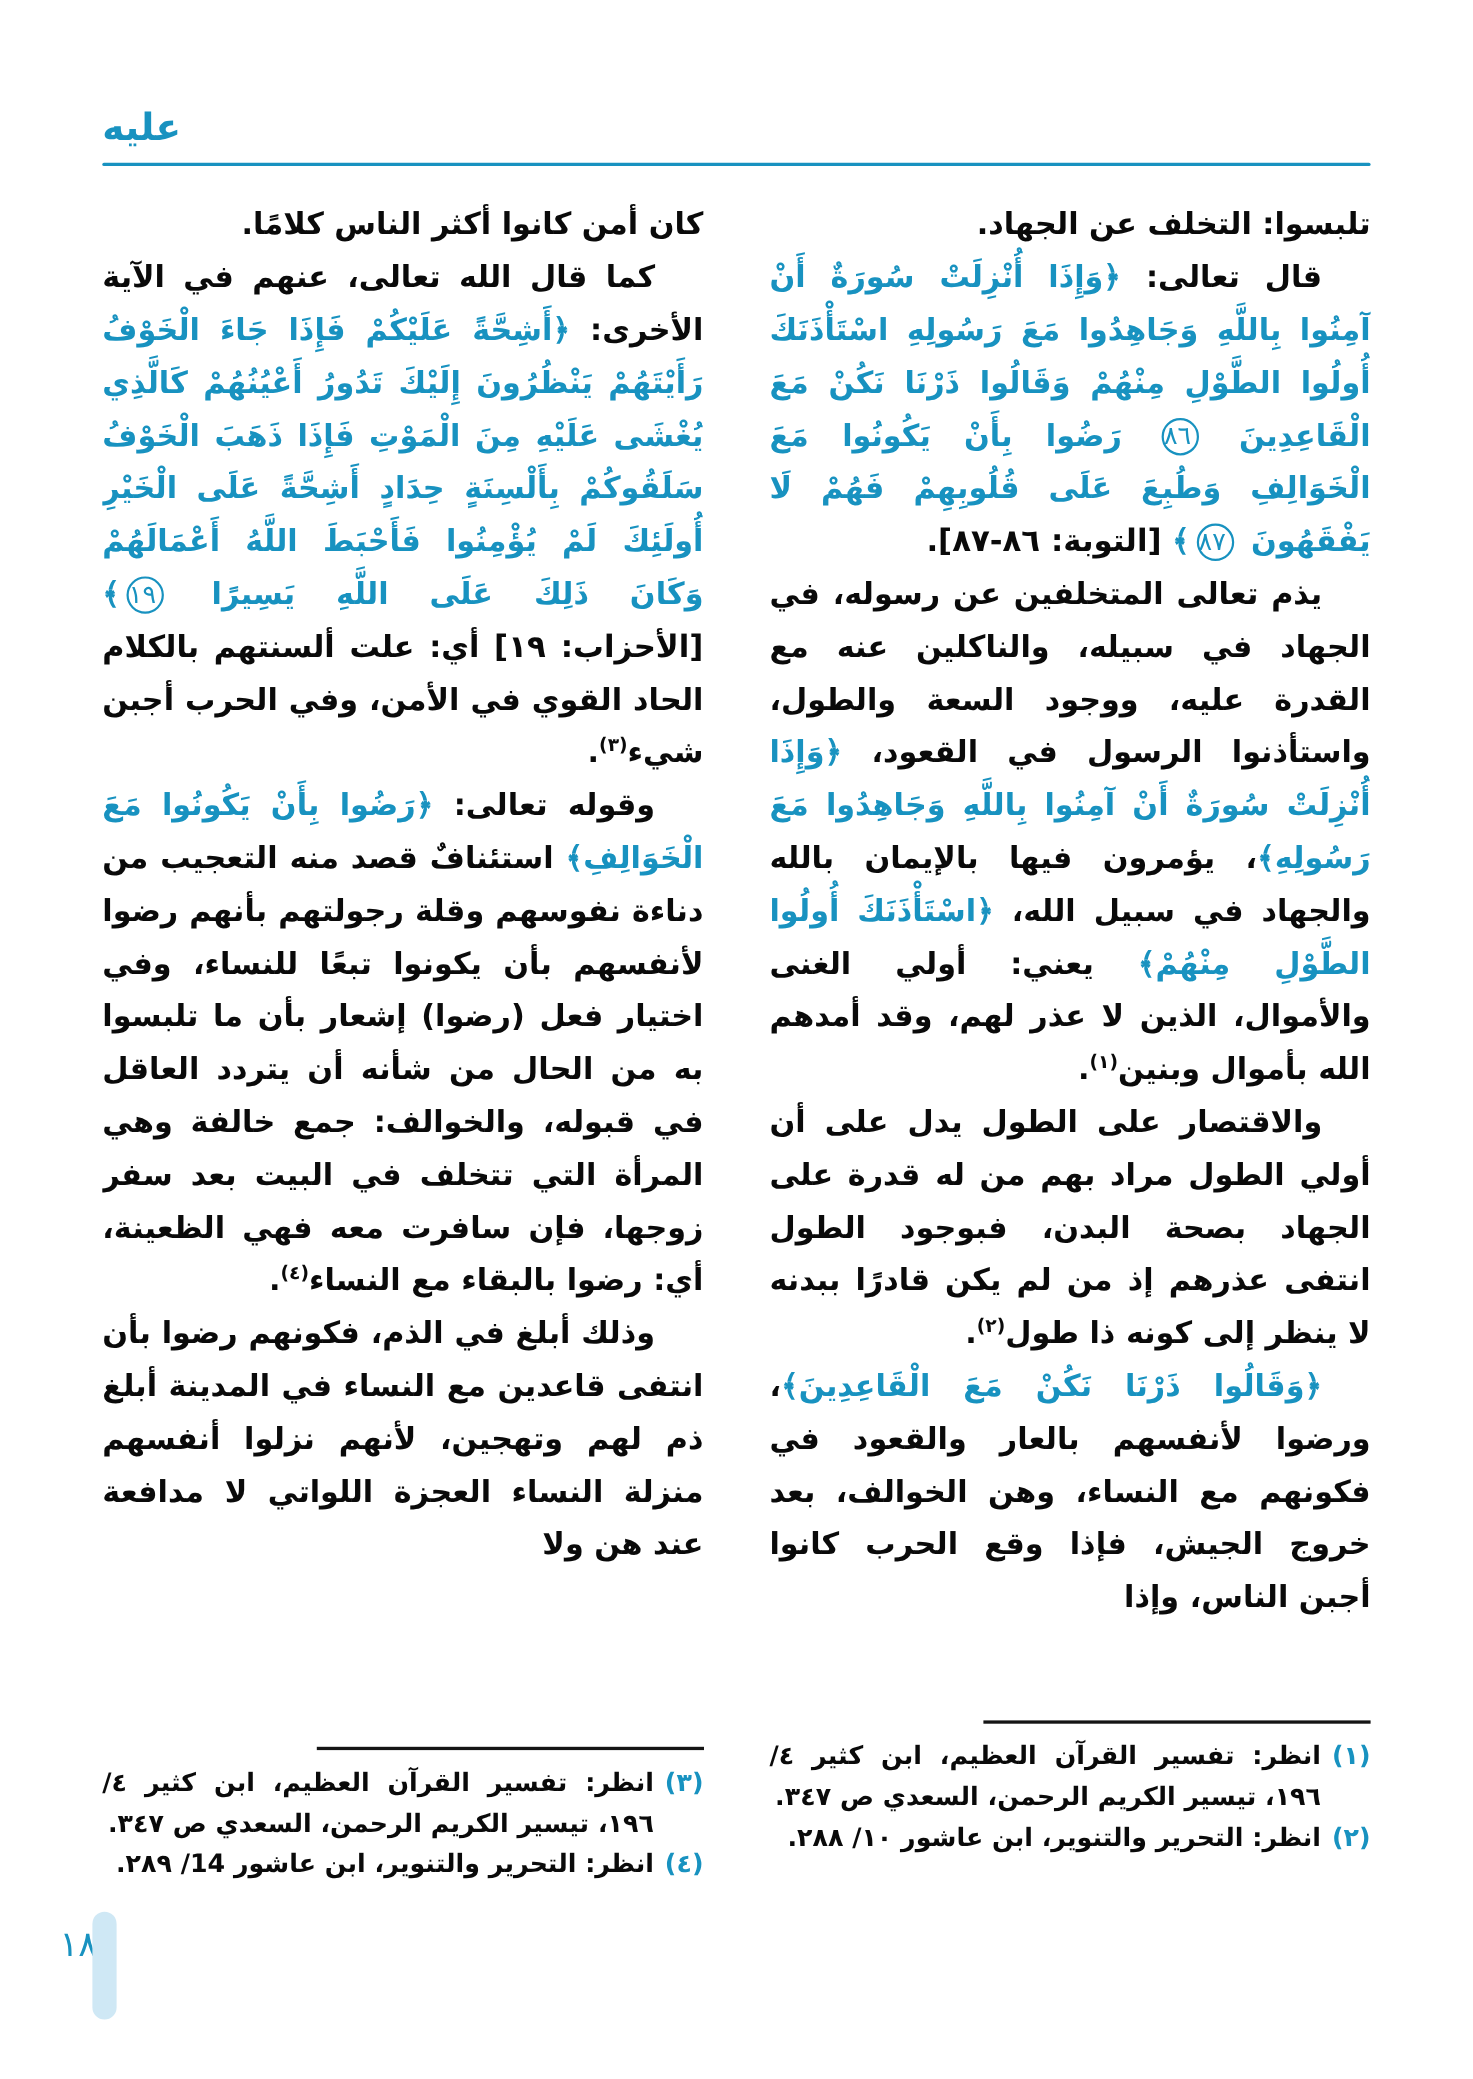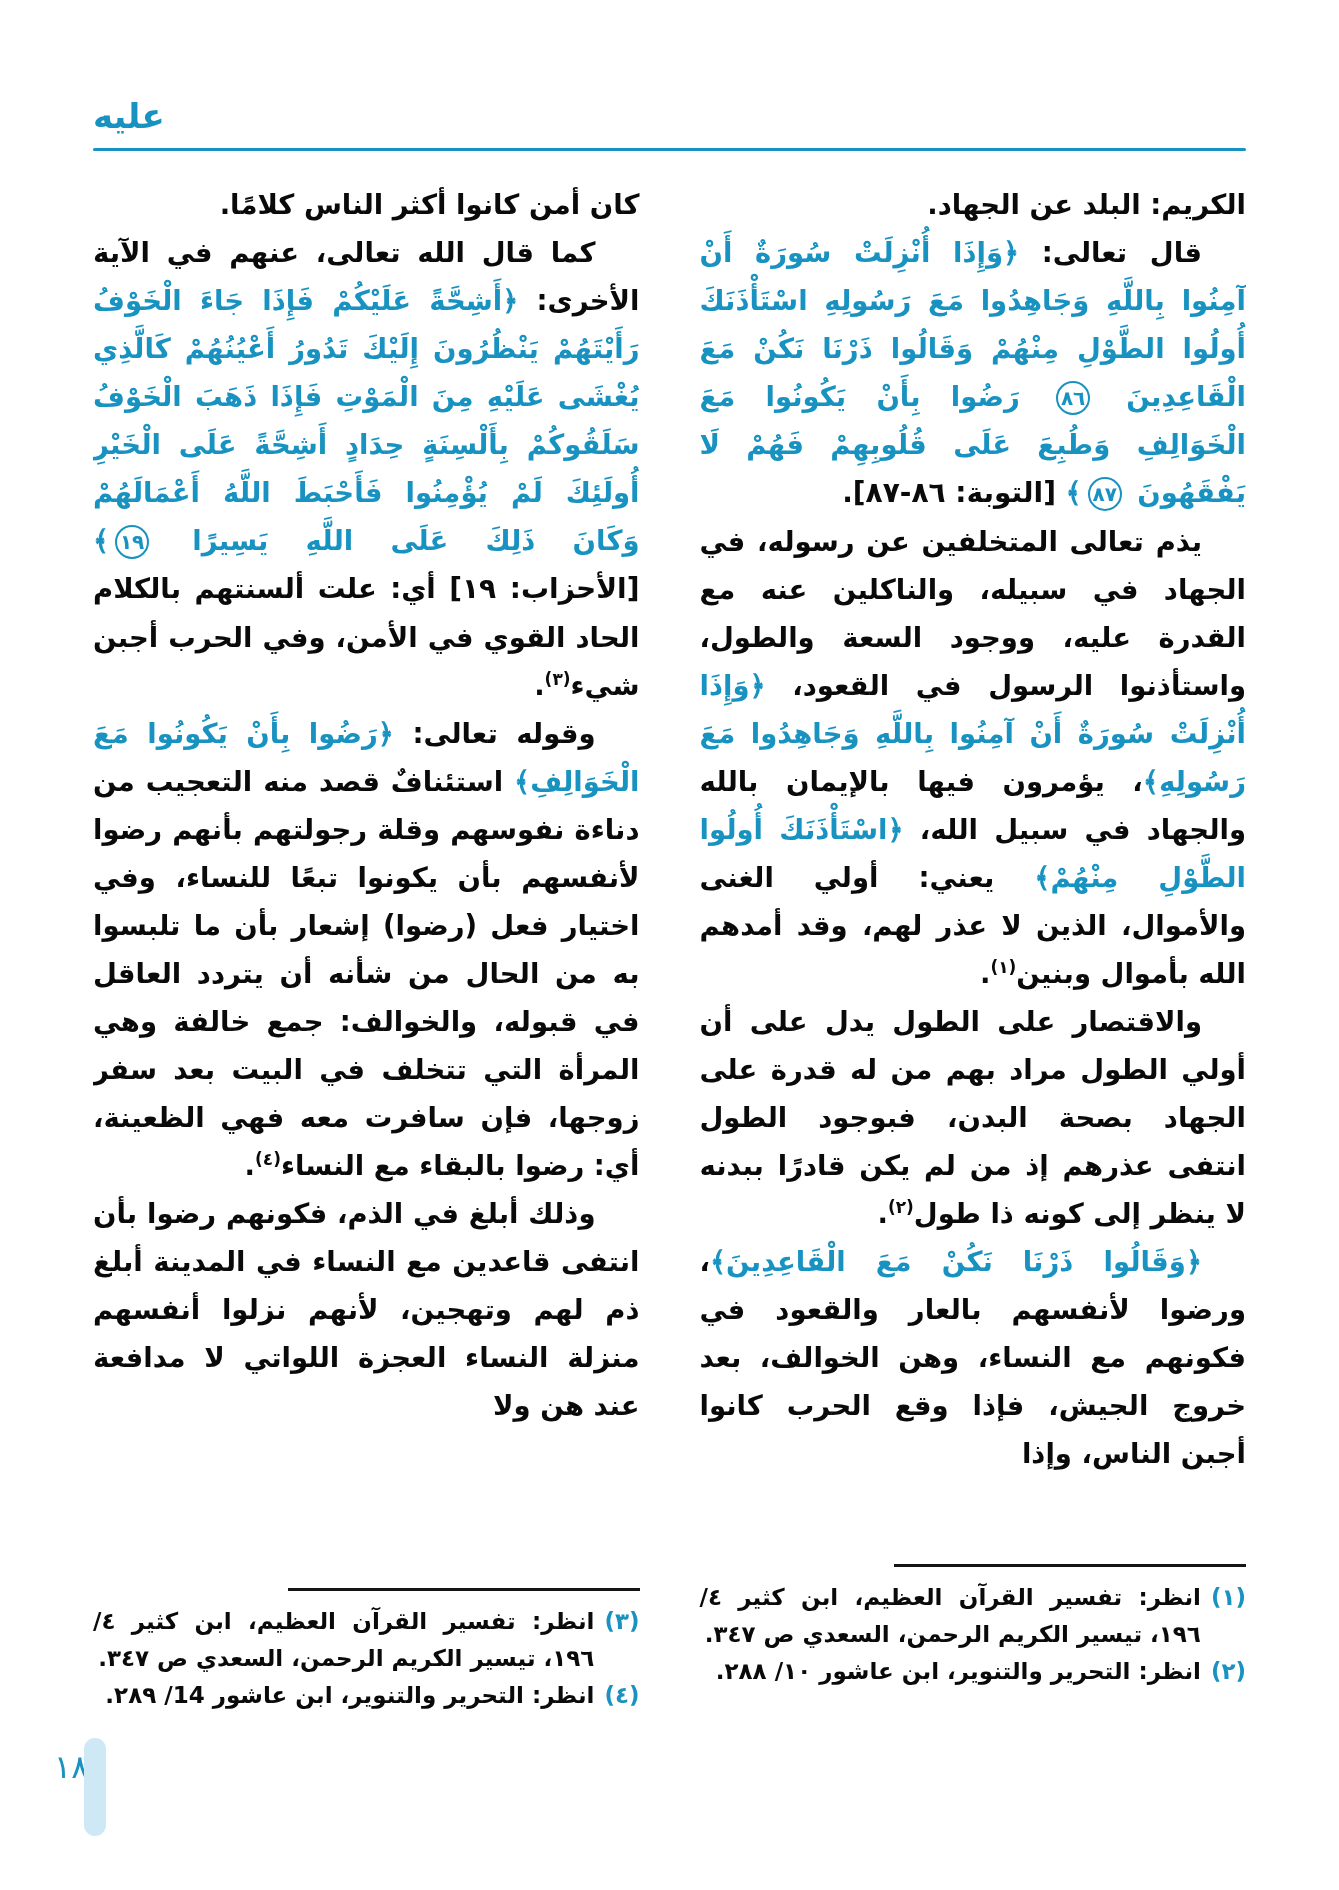--- a/index.html
+++ b/index.html
@@ -44,22 +44,22 @@
   }
   .para.indent{text-indent:44px;}
   .seg-q{color:var(--accent);}
   .seg-ref{font-size:28px;}
   .seg-fn{
     font-size:17px;vertical-align:super;line-height:0;
   }
   .seg-a{
     display:inline-block;width:34px;height:34px;line-height:31px;
     border:2px solid var(--accent);border-radius:50%;
-    color:var(--accent);font-size:20px;text-align:center;
-    vertical-align:middle;margin:0 6px;font-weight:bold;
+    color:var(--accent);font-size:23px;text-align:left;
+    vertical-align:middle;margin:0 6px;font-weight:normal;
     box-sizing:border-box;text-indent:0;
   }
 
   
   .fn-block{direction:rtl;}
   .fn-block.lower{margin-top:24px;}
   .fn-sep{
     width:352px;height:0;border-top:3px solid #151515;
     margin:12px 0 12px;
   }
@@ -94,21 +94,21 @@
 
 <div class="page">
 
   <div class="header-title">عليه</div>
   <div class="header-rule"></div>
 
   <div class="columns">
 
     <div class="col">
       <div class="col-text">
-          <p class="para"><span class="seg seg-n">الكريم: البلد عن الجهاد.</span></p>
+          <p class="para"><span class="seg seg-n">تلبسوا: التخلف عن الجهاد.</span></p>
           <p class="para indent"><span class="seg seg-n">قال تعالى: </span><span class="seg seg-q">﴿وَإِذَا أُنْزِلَتْ سُورَةٌ أَنْ آمِنُوا بِاللَّهِ وَجَاهِدُوا مَعَ رَسُولِهِ اسْتَأْذَنَكَ أُولُوا الطَّوْلِ مِنْهُمْ وَقَالُوا ذَرْنَا نَكُنْ مَعَ الْقَاعِدِينَ </span><span class="seg seg-a">٨٦</span><span class="seg seg-q"> رَضُوا بِأَنْ يَكُونُوا مَعَ الْخَوَالِفِ وَطُبِعَ عَلَى قُلُوبِهِمْ فَهُمْ لَا يَفْقَهُونَ </span><span class="seg seg-a">٨٧</span><span class="seg seg-q">﴾ </span><span class="seg seg-ref">[التوبة: ٨٦-٨٧].</span></p>
           <p class="para indent"><span class="seg seg-n">يذم تعالى المتخلفين عن رسوله، في الجهاد في سبيله، والناكلين عنه مع القدرة عليه، ووجود السعة والطول، واستأذنوا الرسول في القعود، </span><span class="seg seg-q">﴿وَإِذَا أُنْزِلَتْ سُورَةٌ أَنْ آمِنُوا بِاللَّهِ وَجَاهِدُوا مَعَ رَسُولِهِ﴾</span><span class="seg seg-n">، يؤمرون فيها بالإيمان بالله والجهاد في سبيل الله، </span><span class="seg seg-q">﴿اسْتَأْذَنَكَ أُولُوا الطَّوْلِ مِنْهُمْ﴾</span><span class="seg seg-n"> يعني: أولي الغنى والأموال، الذين لا عذر لهم، وقد أمدهم الله بأموال وبنين</span><span class="seg seg-fn">(١)</span><span class="seg seg-n">.</span></p>
           <p class="para indent"><span class="seg seg-n">والاقتصار على الطول يدل على أن أولي الطول مراد بهم من له قدرة على الجهاد بصحة البدن، فبوجود الطول انتفى عذرهم إذ من لم يكن قادرًا ببدنه لا ينظر إلى كونه ذا طول</span><span class="seg seg-fn">(٢)</span><span class="seg seg-n">.</span></p>
           <p class="para indent"><span class="seg seg-q">﴿وَقَالُوا ذَرْنَا نَكُنْ مَعَ الْقَاعِدِينَ﴾</span><span class="seg seg-n">، ورضوا لأنفسهم بالعار والقعود في فكونهم مع النساء، وهن الخوالف، بعد خروج الجيش، فإذا وقع الحرب كانوا أجبن الناس، وإذا</span></p>
         </div>
       <div class="fn-block">
         <div class="fn-sep"></div>
         <div>
             <div class="fn-item">
               <span class="fn-num">(١)</span>

